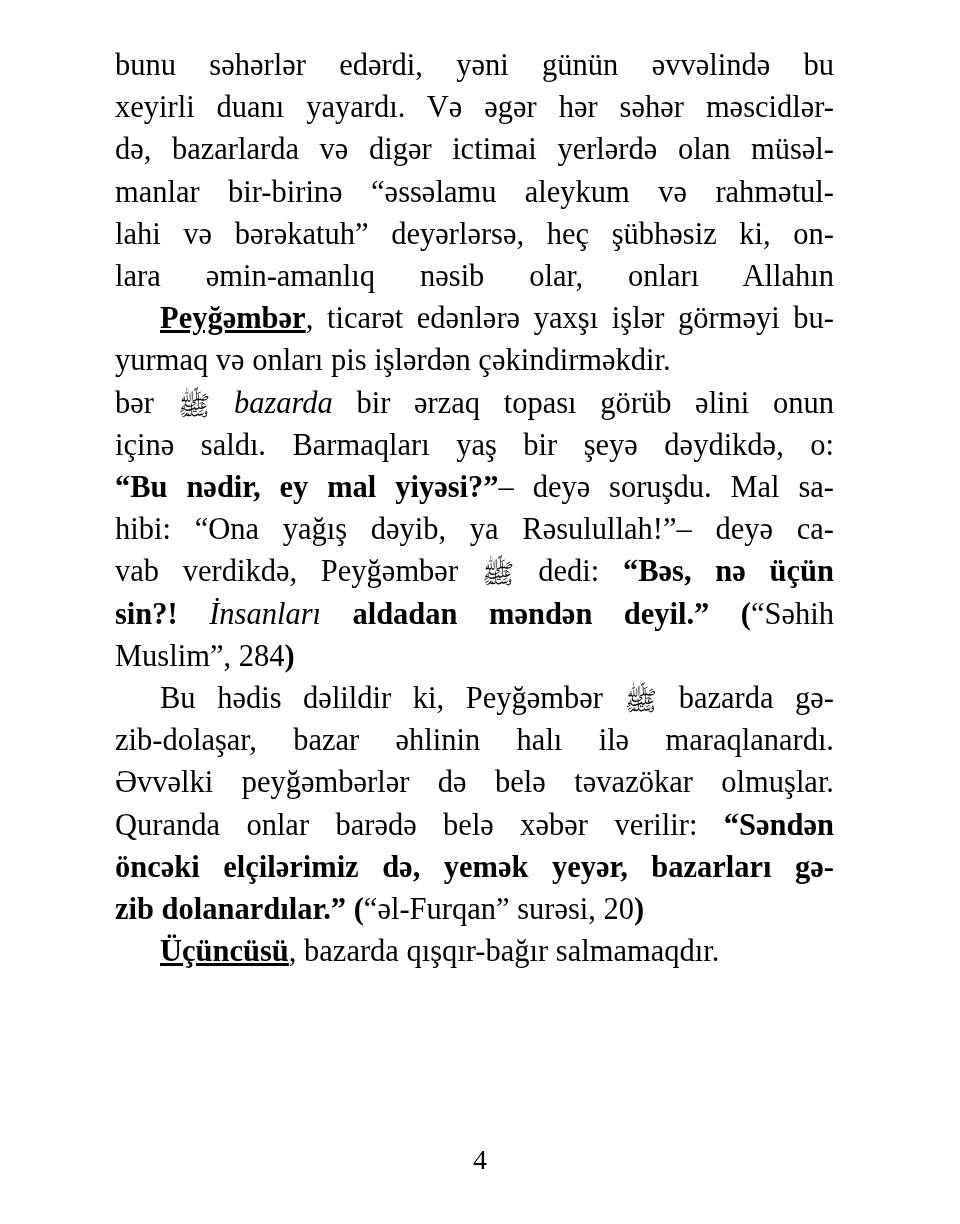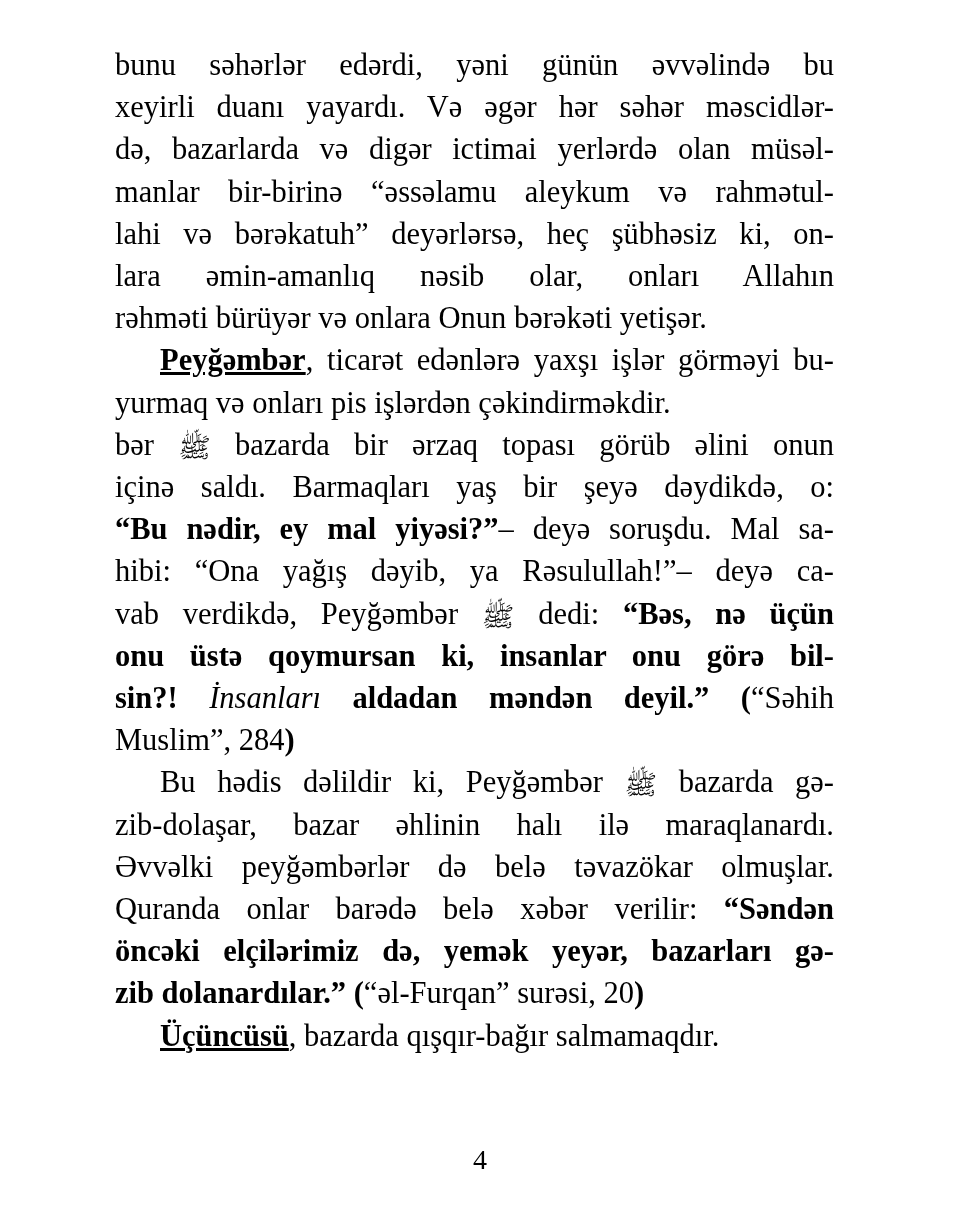--- a/index.html
+++ b/index.html
@@ -19,20 +19,21 @@
   .text-column {
     position: absolute;
     left: 115px;
     top: 44px;
     width: 719px;
   }
   b, .bold {
     font-weight: bold;
   }
   i, .ital {
+    font-style: italic;
   }
   .bold-ital {
     font-weight: normal;
     font-style: italic;
   }
   .underline-bold {
     font-weight: bold;
     text-decoration: underline;
     text-underline-offset: 2px;
   }
@@ -80,35 +81,33 @@
 
   <div class="text-column">
 
     <div class="lines">
       <span class="ln">bunu səhərlər edərdi, yəni günün əvvəlində bu</span>
       <span class="ln">xeyirli duanı yayardı. Və əgər hər səhər məscidlər-</span>
       <span class="ln">də, bazarlarda və digər ictimai yerlərdə olan müsəl-</span>
       <span class="ln">manlar bir-birinə “əssəlamu aleykum və rahmətul-</span>
       <span class="ln">lahi və bərəkatuh” deyərlərsə, heç şübhəsiz ki, on-</span>
       <span class="ln">lara əmin-amanlıq nəsib olar, onları Allahın</span>
-      <span class="ln last">rəhməti bürüyər və onlara Onun bərəkəti yetişər.</span>
     </div>
 
     <div class="lines">
       <span class="ln indent"><span class="underline-bold">Peyğəmbər</span><span>, ticarət edənlərə yaxşı işlər görməyi bu-</span></span>
       <span class="ln last">yurmaq və onları pis işlərdən çəkindirməkdir.</span>
     </div>
 
     <div class="lines">
       <span class="ln"><span>bər </span><span class="saw">ﷺ</span><span> </span><span class="ital">bazarda</span><span> bir ərzaq topası görüb əlini onun</span></span>
       <span class="ln">içinə saldı. Barmaqları yaş bir şeyə dəydikdə, o:</span>
       <span class="ln"><span class="bold">“Bu nədir, ey mal yiyəsi?”</span><span>– deyə soruşdu. Mal sa-</span></span>
       <span class="ln">hibi: “Ona yağış dəyib, ya Rəsulullah!”– deyə ca-</span>
       <span class="ln"><span>vab verdikdə, Peyğəmbər </span><span class="saw">ﷺ</span><span> dedi: </span><span class="bold">“Bəs, nə üçün</span></span>
-      <span class="ln bold">onu üstə qoymursan ki, insanlar onu görə bil-</span>
       <span class="ln"><span class="bold">sin?! </span><span class="bold-ital">İnsanları</span><span class="bold"> aldadan məndən deyil.”</span><span class="bold"> (</span><span>“Səhih</span></span>
       <span class="ln last"><span>Muslim”, 284</span><span class="bold">)</span></span>
     </div>
 
     <div class="lines">
       <span class="ln indent"><span>Bu hədis dəlildir ki, Peyğəmbər </span><span class="saw">ﷺ</span><span> bazarda gə-</span></span>
       <span class="ln">zib-dolaşar, bazar əhlinin halı ilə maraqlanardı.</span>
       <span class="ln">Əvvəlki peyğəmbərlər də belə təvazökar olmuşlar.</span>
       <span class="ln"><span>Quranda onlar barədə belə xəbər verilir: </span><span class="bold">“Səndən</span></span>
       <span class="ln bold">öncəki elçilərimiz də, yemək yeyər, bazarları gə-</span>

